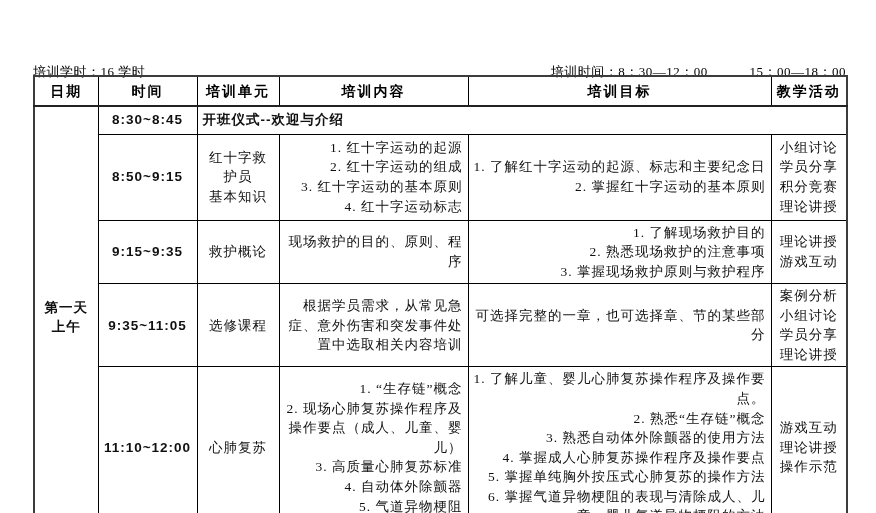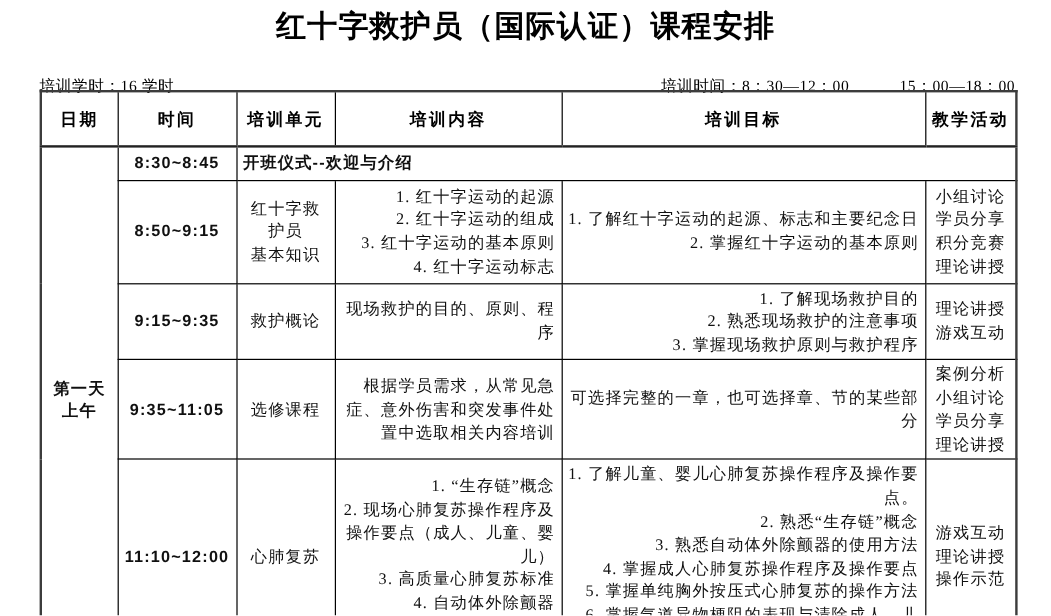--- a/index.html
+++ b/index.html
@@ -87,41 +87,40 @@
   }
   td.unit{text-align:center;}
   td.content,td.goals{text-align:right;padding:3px 5px;}
   td.activities{text-align:center;}
 </style>
 </head>
 <body>
 
 <div class="page">
 
-  <div class="title">红十字救护员（国际认证）课程安排</div>
 
   <div class="meta-row">
     <div>培训学时：16 学时</div>
     <div class="meta-times">
       <span class="t1">培训时间：8：30—12：00</span>
       <span class="t2">15：00—18：00</span>
     </div>
   </div>
 
   <table class="schedule">
     <colgroup>
       <col style="width:64px">
         <col style="width:99px">
         <col style="width:82px">
       <col style="width:189px">
         <col style="width:303px">
         <col style="width:76px">
     </colgroup>
     <tbody>
-        <tr class="head" style="height:46px">
+        <tr class="head" style="height:30px">
       <th>日期</th>
       <th>时间</th>
       <th>培训单元</th>
       <th>培训内容</th>
       <th>培训目标</th>
       <th>教学活动</th>
     </tr>
     <tr style="height:28px">
       <td class="date" rowspan="5">
             <div>第一天</div>

